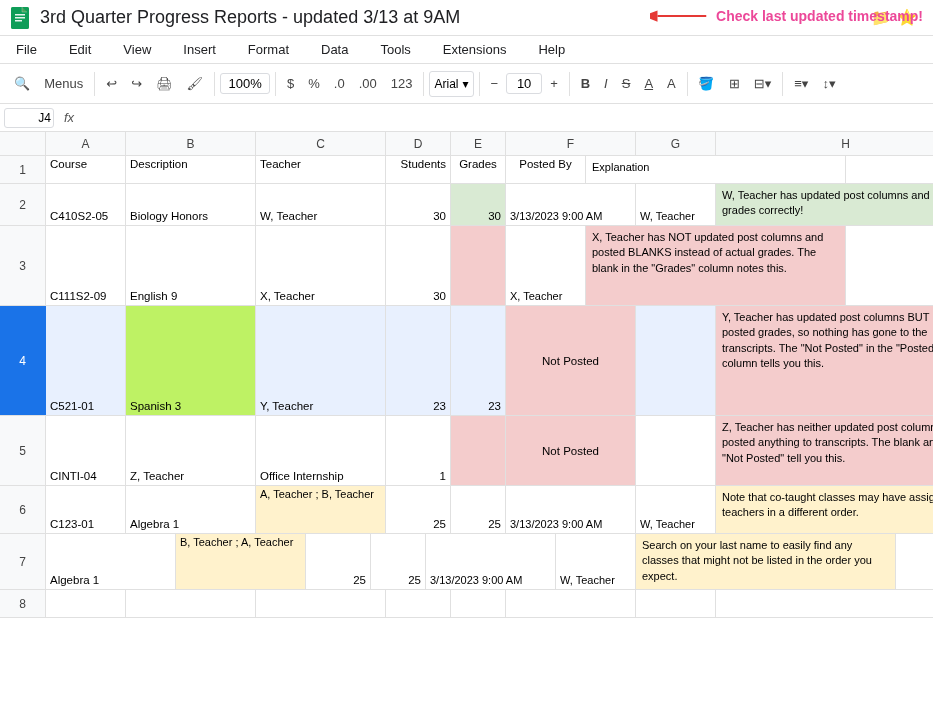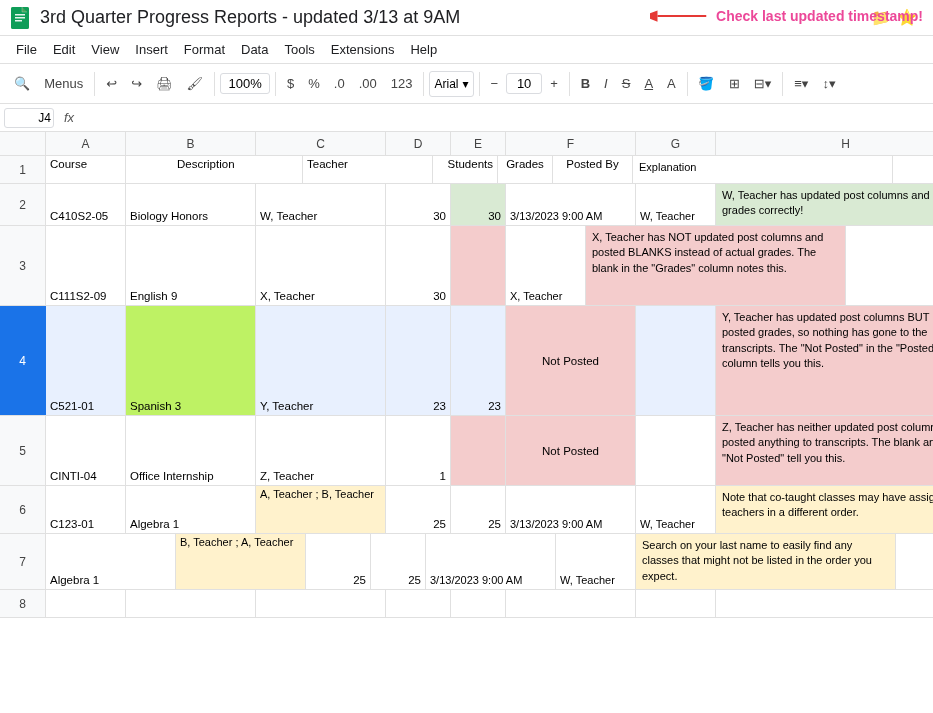--- a/index.html
+++ b/index.html
@@ -12,21 +12,21 @@
     #sheets-icon { width: 24px; height: 24px; margin-right: 8px; flex-shrink: 0; }
     #doc-title { font-size: 18px; font-weight: 500; color: #202124; flex: 1; }
     #title-icons { display: flex; gap: 6px; align-items: center; margin-right: 8px; }
     #title-icons span { font-size: 16px; color: #666; cursor: pointer; }
     #annotation-arrow { position: absolute; right: 10px; top: 2px; display: flex; align-items: center; gap: 6px; }
     #annotation-text { color: #ec4899; font-size: 14px; font-weight: bold; }
     #arrow-svg { width: 60px; height: 28px; }
 
     
     #menu-bar {
-      display: flex; align-items: center; height: 28px; padding: 0 8px; background: #fff; border-bottom: 1px solid #e0e0e0; gap: 0;
+      display: flex; align-items: center; height: 28px; padding: 0 8px; background: #fff; border-bottom: 1px solid #e0e0e0; gap: 16px;
     }
     .menu-item { padding: 4px 8px; font-size: 13px; color: #202124; cursor: pointer; border-radius: 4px; }
 
     
     #toolbar {
       display: flex; align-items: center; height: 40px; padding: 0 8px; background: #fff; border-bottom: 1px solid #e0e0e0; gap: 2px;
     }
     .toolbar-btn { border: none; background: none; padding: 4px 6px; cursor: pointer; font-size: 13px; color: #444; border-radius: 3px; display: flex; align-items: center; }
     .toolbar-sep { width: 1px; height: 24px; background: #e0e0e0; margin: 0 3px; }
     .toolbar-select { border: 1px solid #dadce0; border-radius: 3px; padding: 2px 4px; font-size: 12px; height: 26px; }
@@ -165,21 +165,21 @@
     <div class="col-header" style="width:65px;">D</div>
     <div class="col-header" style="width:55px;">E</div>
     <div class="col-header" style="width:130px;">F</div>
     <div class="col-header" style="width:80px;">G</div>
     <div class="col-header" style="width:260px;">H</div>
   </div>
 
   <div class="row" style="height:28px;min-height:28px;">
     <div class="row-num">1</div>
     <div class="cell" style="width:80px;font-weight:500;">Course</div>
-    <div class="cell" style="width:130px;font-weight:500;margin-left:47px;">Description</div>
+    <div class="cell" style="width:130px;font-weight:500;">Description</div>
     <div class="cell" style="width:130px;font-weight:500;">Teacher</div>
     <div class="cell align-right" style="width:65px;font-weight:500;">Students</div>
     <div class="cell align-center" style="width:55px;font-weight:500;">Grades</div>
     <div class="cell align-center" style="width:80px;font-weight:500;">Posted By</div>
     <div class="cell note-cell" style="width:260px;font-weight:500;">Explanation</div>
   </div>
 
   <div class="row" style="height:42px;min-height:42px;">
     <div class="row-num">2</div>
     <div class="cell" style="width:80px;align-items:flex-end;padding-bottom:3px;">C410S2-05</div>
@@ -211,22 +211,22 @@
     <div class="cell align-right" style="width:65px;align-items:flex-end;padding-bottom:3px;background:#e8f0fe;">23</div>
     <div class="cell align-right" style="width:55px;align-items:flex-end;padding-bottom:3px;background:#e8f0fe;">23</div>
     <div class="cell align-center red-bg" style="width:130px;align-items:center;justify-content:center;">Not Posted</div>
     <div class="cell" style="width:80px;background:#e8f0fe;"></div>
     <div class="cell note-cell red-bg" style="width:260px;">Y, Teacher has updated post columns BUT NOT posted grades, so nothing has gone to the transcripts. The "Not Posted" in the "Posted On" column tells you this.</div>
   </div>
 
   <div class="row" style="height:70px;min-height:70px;">
     <div class="row-num">5</div>
     <div class="cell" style="width:80px;align-items:flex-end;padding-bottom:3px;">CINTI-04</div>
+    <div class="cell" style="width:130px;align-items:flex-end;padding-bottom:3px;">Z, Teacher</div>
     <div class="cell" style="width:130px;align-items:flex-end;padding-bottom:3px;">Office Internship</div>
-    <div class="cell" style="width:130px;align-items:flex-end;padding-bottom:3px;">Z, Teacher</div>
     <div class="cell align-right" style="width:65px;align-items:flex-end;padding-bottom:3px;">1</div>
     <div class="cell red-bg" style="width:55px;"></div>
     <div class="cell align-center red-bg" style="width:130px;align-items:center;justify-content:center;">Not Posted</div>
     <div class="cell" style="width:80px;"></div>
     <div class="cell note-cell red-bg" style="width:260px;">Z, Teacher has neither updated post columns nor posted anything to transcripts. The blank and the "Not Posted" tell you this.</div>
   </div>
 
   <div class="row" style="height:48px;min-height:48px;">
     <div class="row-num">6</div>
     <div class="cell" style="width:80px;align-items:flex-end;padding-bottom:3px;">C123-01</div>

